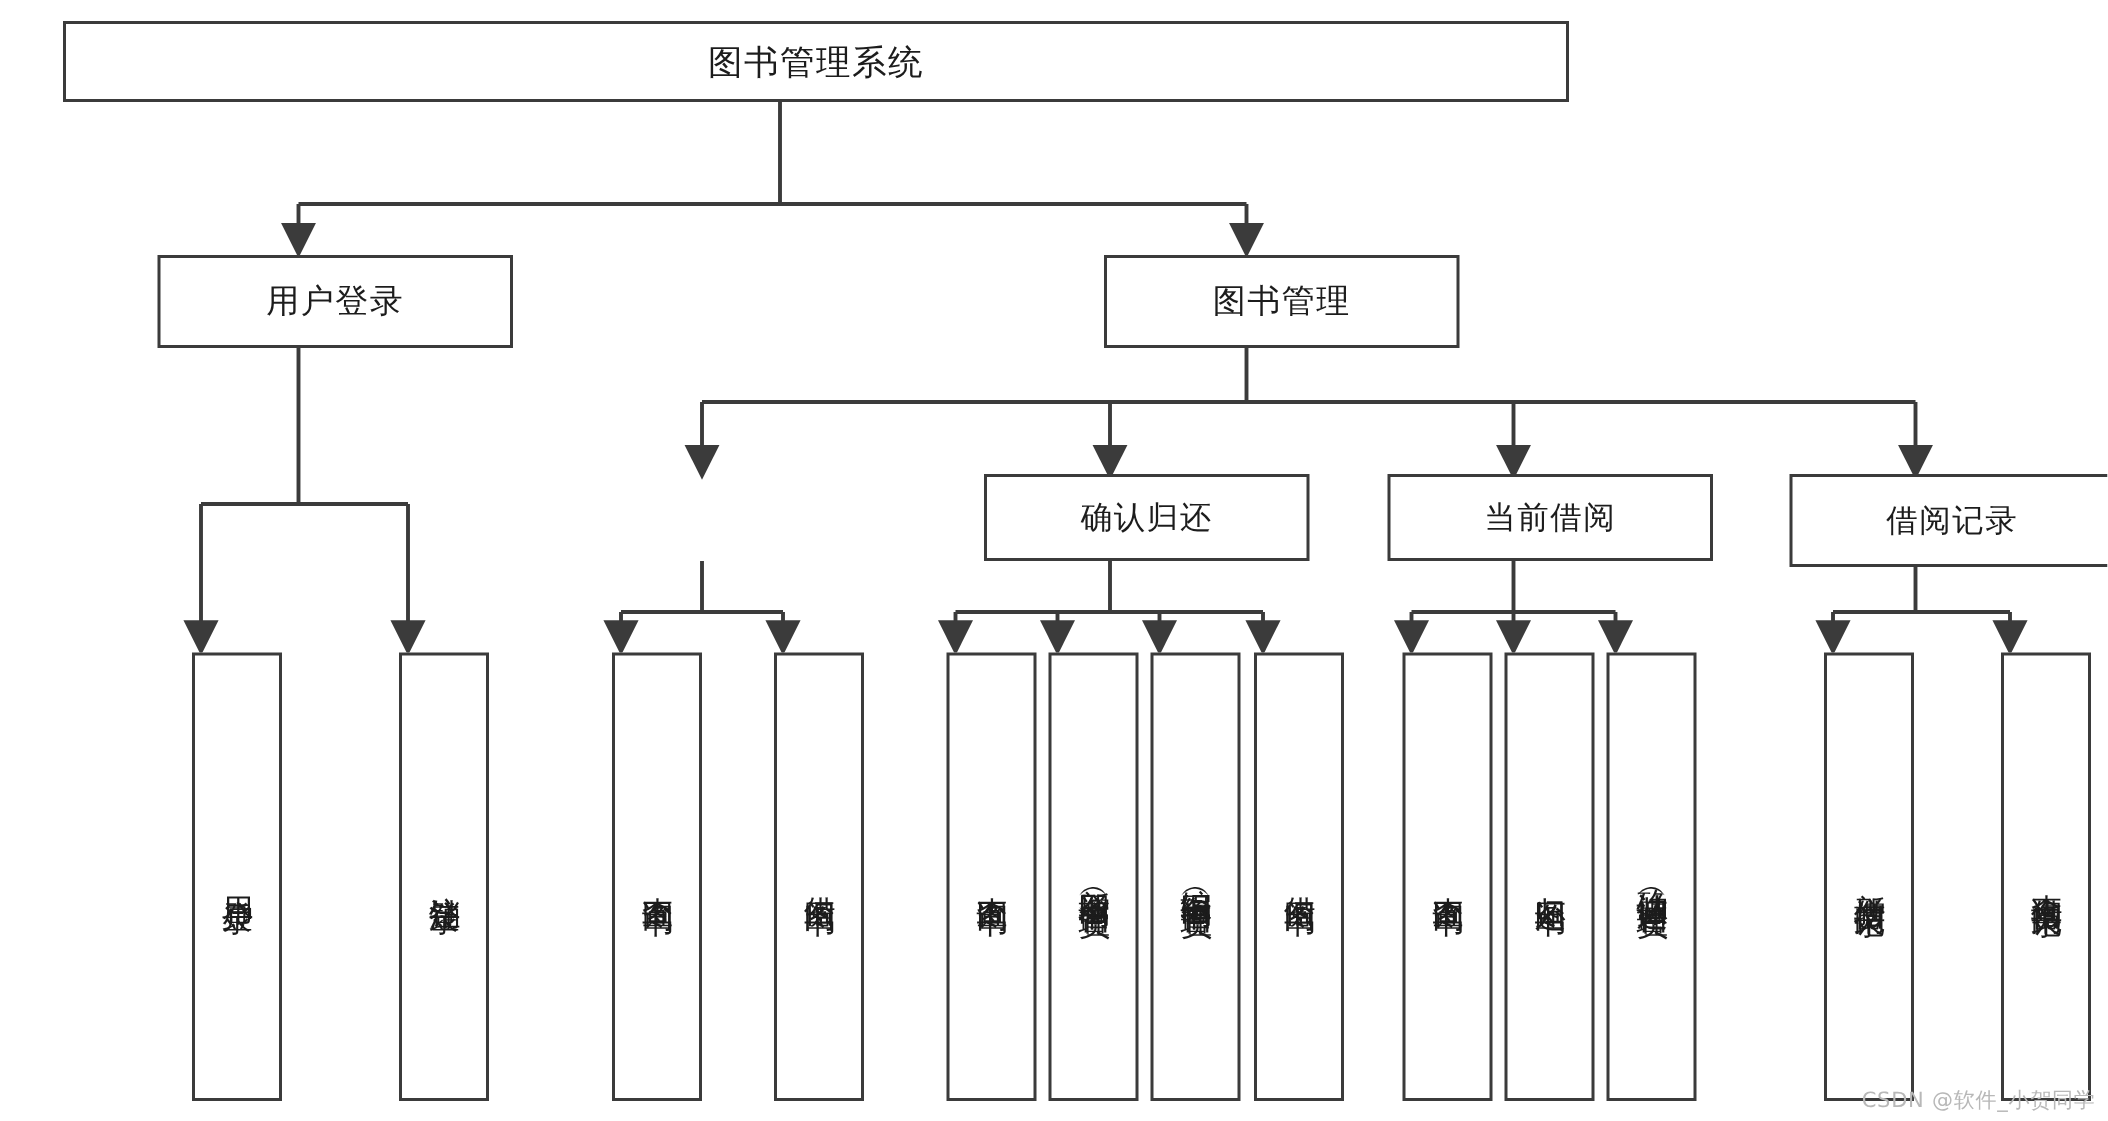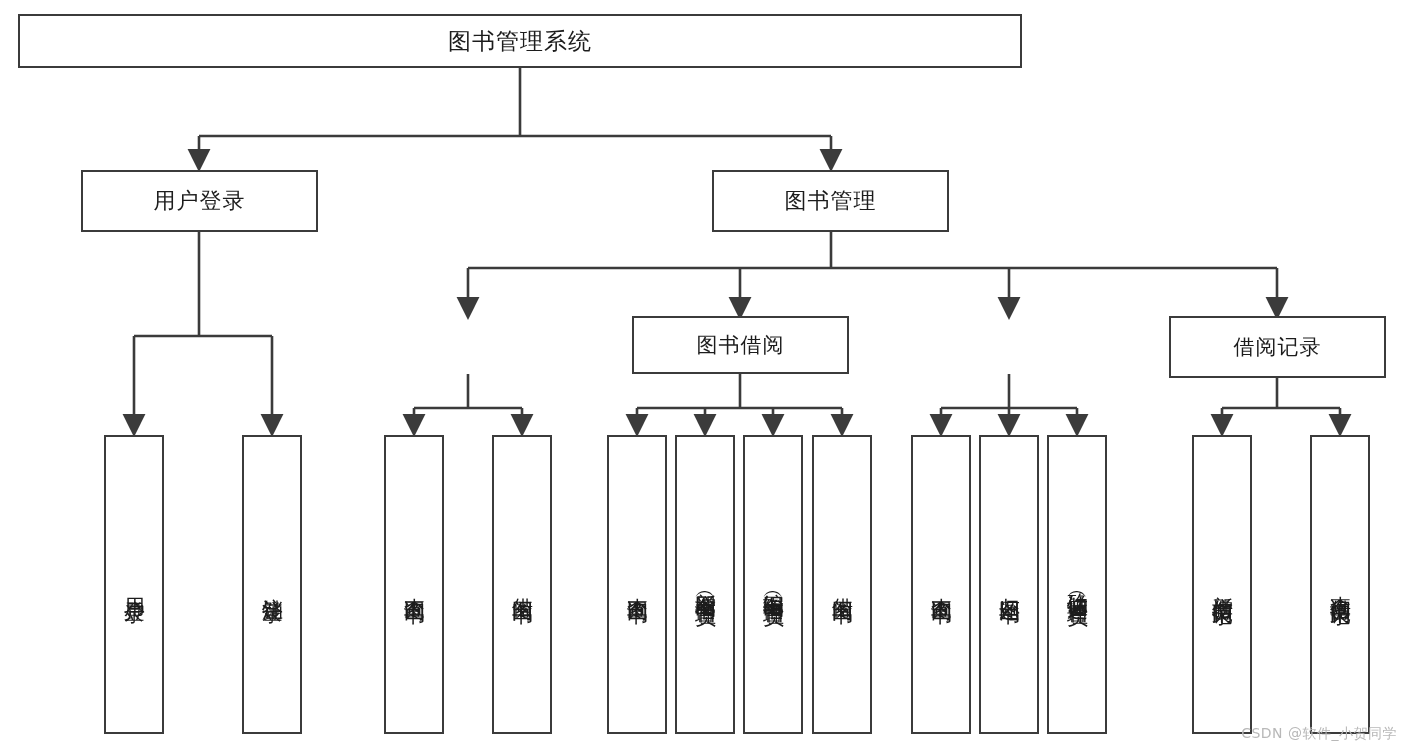--- a/index.html
+++ b/index.html
@@ -27,20 +27,21 @@
   }
   .node {
     position: absolute;
     box-sizing: border-box;
     border: 2px solid #3b3b3b;
     background: #ffffff;
     display: flex;
     align-items: center;
     justify-content: center;
     color: #1c1c1c;
+    margin-left: 24px;
   }
   .node-h {
     font-size: 22px;
     letter-spacing: 1px;
     white-space: nowrap;
   }
   .node-root .label { font-size: 23px; }
   .node-l2 .label { font-size: 22px; }
   .node-l3 .label { font-size: 21px; }
   .node-leaf {
@@ -127,21 +128,24 @@
   </div>
 
   <div class="node node-l2 node-h" style="left:81px; top:170px; width:237px; height:62px;">
     <span class="label">用户登录</span>
   </div>
   <div class="node node-l2 node-h" style="left:712px; top:170px; width:237px; height:62px;justify-content:center;">
     <span class="label">图书管理</span>
   </div>
 
   <div class="node node-l3 node-h" style="left:632px; top:316px; width:217px; height:58px;">
-    <span class="label">图书借阅</span>
+    <span class="label">确认归还</span>
+  </div>
+  <div class="node node-l3 node-h" style="left:901px; top:316px; width:217px; height:58px;">
+    <span class="label">当前借阅</span>
   </div>
   <div class="node node-l3 node-h" style="left:1169px; top:316px; width:217px; height:62px;">
     <span class="label">借阅记录</span>
   </div>
 
   <div class="node node-leaf" style="left:104px; top:435px; width:60px; height:299px;">
     <span class="label">用户登录</span>
   </div>
   <div class="node node-leaf" style="left:242px; top:435px; width:60px; height:299px;">
     <span class="label">注销登录</span>

